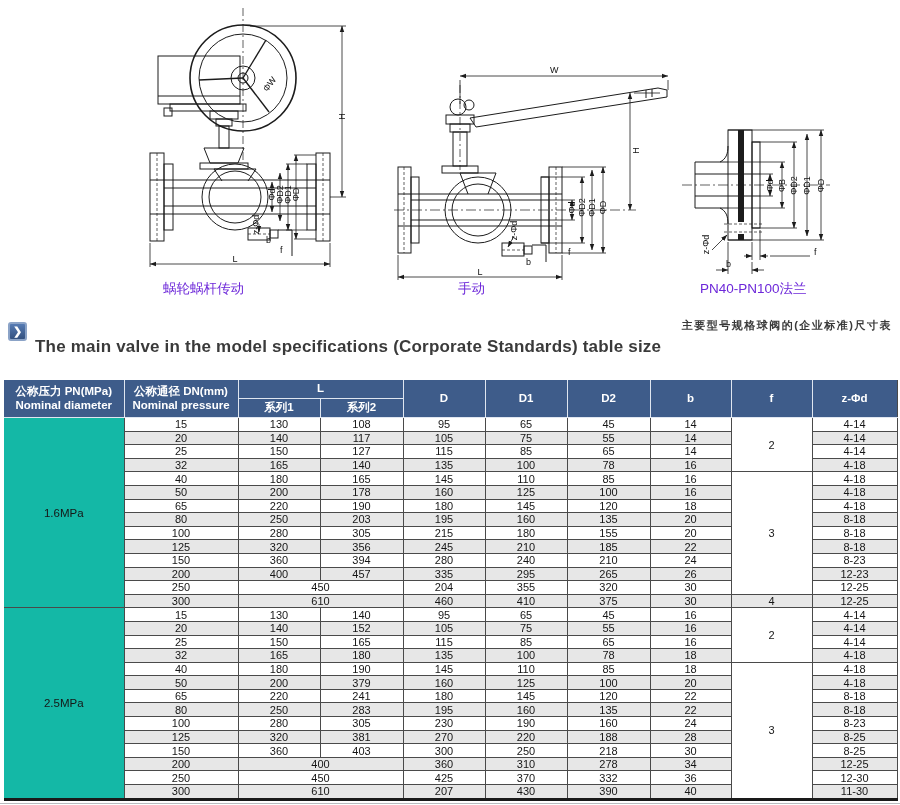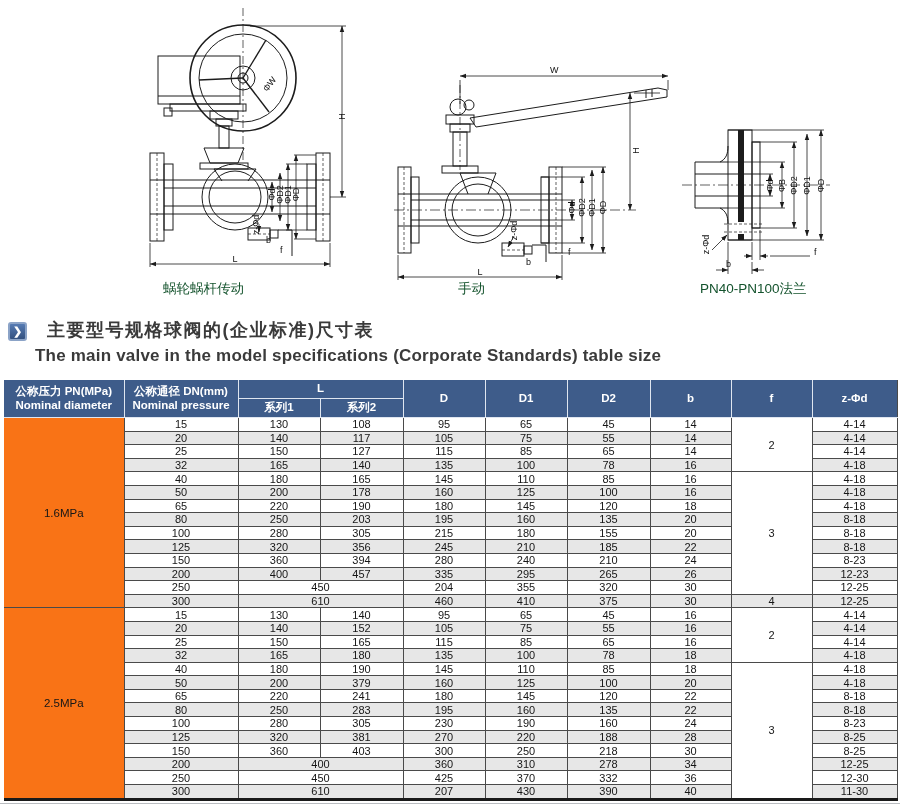--- a/index.html
+++ b/index.html
@@ -6,45 +6,45 @@
   body{width:900px;height:805px;background:#ffffff;font-family:"Liberation Sans",sans-serif;position:relative;overflow:hidden;}
   .page{position:absolute;inset:0;}
 
   
   .drawings{position:absolute;top:0;left:0;width:900px;height:308px;}
   .drawing{position:absolute;top:0;height:300px;}
   #drawing-worm{left:130px;width:260px;}
   #drawing-manual{left:390px;width:290px;}
   #drawing-flange{left:670px;width:230px;}
   .drawing svg{position:absolute;top:0;left:0;}
-  .caption{position:absolute;top:280px;font-size:13.5px;color:#14532d;white-space:nowrap;}
+  .caption{position:absolute;top:280px;font-size:13.5px;color:#6d28d9;white-space:nowrap;}
   .dim{position:absolute;font-size:9px;color:#111;white-space:nowrap;line-height:1;text-align:center;}
   .rot{transform:rotate(-90deg);}
   .rot50{transform:rotate(-52deg);}
 
   
   .title-block{position:absolute;top:318px;left:8px;width:884px;}
   .title-icon{position:absolute;left:0;top:4px;width:15px;height:15px;background:linear-gradient(#567bb3,#34517f);
     border:2px solid #8ba3c7;border-radius:3px;color:#fff;font-size:11px;font-weight:bold;text-align:center;line-height:15px;}
-  .title-zh{margin-left:39px;font-size:18px;font-weight:bold;color:#3a3a3a;letter-spacing:1.5px;}
+  .title-zh{margin-left:39px;font-size:11px;font-weight:bold;color:#3a3a3a;letter-spacing:1.5px;text-align:right;}
   .title-en{margin-left:27px;font-size:17px;font-weight:bold;color:#3a3a3a;margin-top:4px;letter-spacing:0.2px;}
 
   
   .spec-table{position:absolute;top:380px;left:4px;width:893px;border-collapse:collapse;table-layout:fixed;
     border-bottom:3px solid #1a1a1a;}
   .spec-table thead th{background:#3e5c8a;color:#fff;font-size:11.5px;font-weight:bold;border:1px solid #dfe6f0;
     padding:0;height:18px;line-height:1.15;text-align:center;}
   .spec-table thead th:first-child{border-left:0;}
   .spec-table thead tr:first-child th{border-top:0;}
   .spec-table thead th:last-child{border-right:1px solid #4a4a4a;}
   .spec-table tbody td{border:1px solid #4a4a4a;font-size:11px;color:#161616;text-align:center;padding:0;
     height:12.6px;line-height:12px;overflow:hidden;background:#ffffff;}
   .spec-table tbody td:first-child{border-left:0;}
   .spec-table tbody tr.alt td{background:#e7e7e7;}
-  .spec-table tbody td.pressure-cell{background:#f97316;font-size:11.5px;}
+  .spec-table tbody td.pressure-cell{background:#14b8a6;font-size:11.5px;}
   .spec-table tbody td.f-merged{background:#ffffff;}
   .page-rule{position:absolute;top:803px;left:0;width:900px;border-top:1px solid #b9bcc0;}
 </style>
 </head>
 <body>
 
 <div class="page">
 
   <div class="drawings">
 

